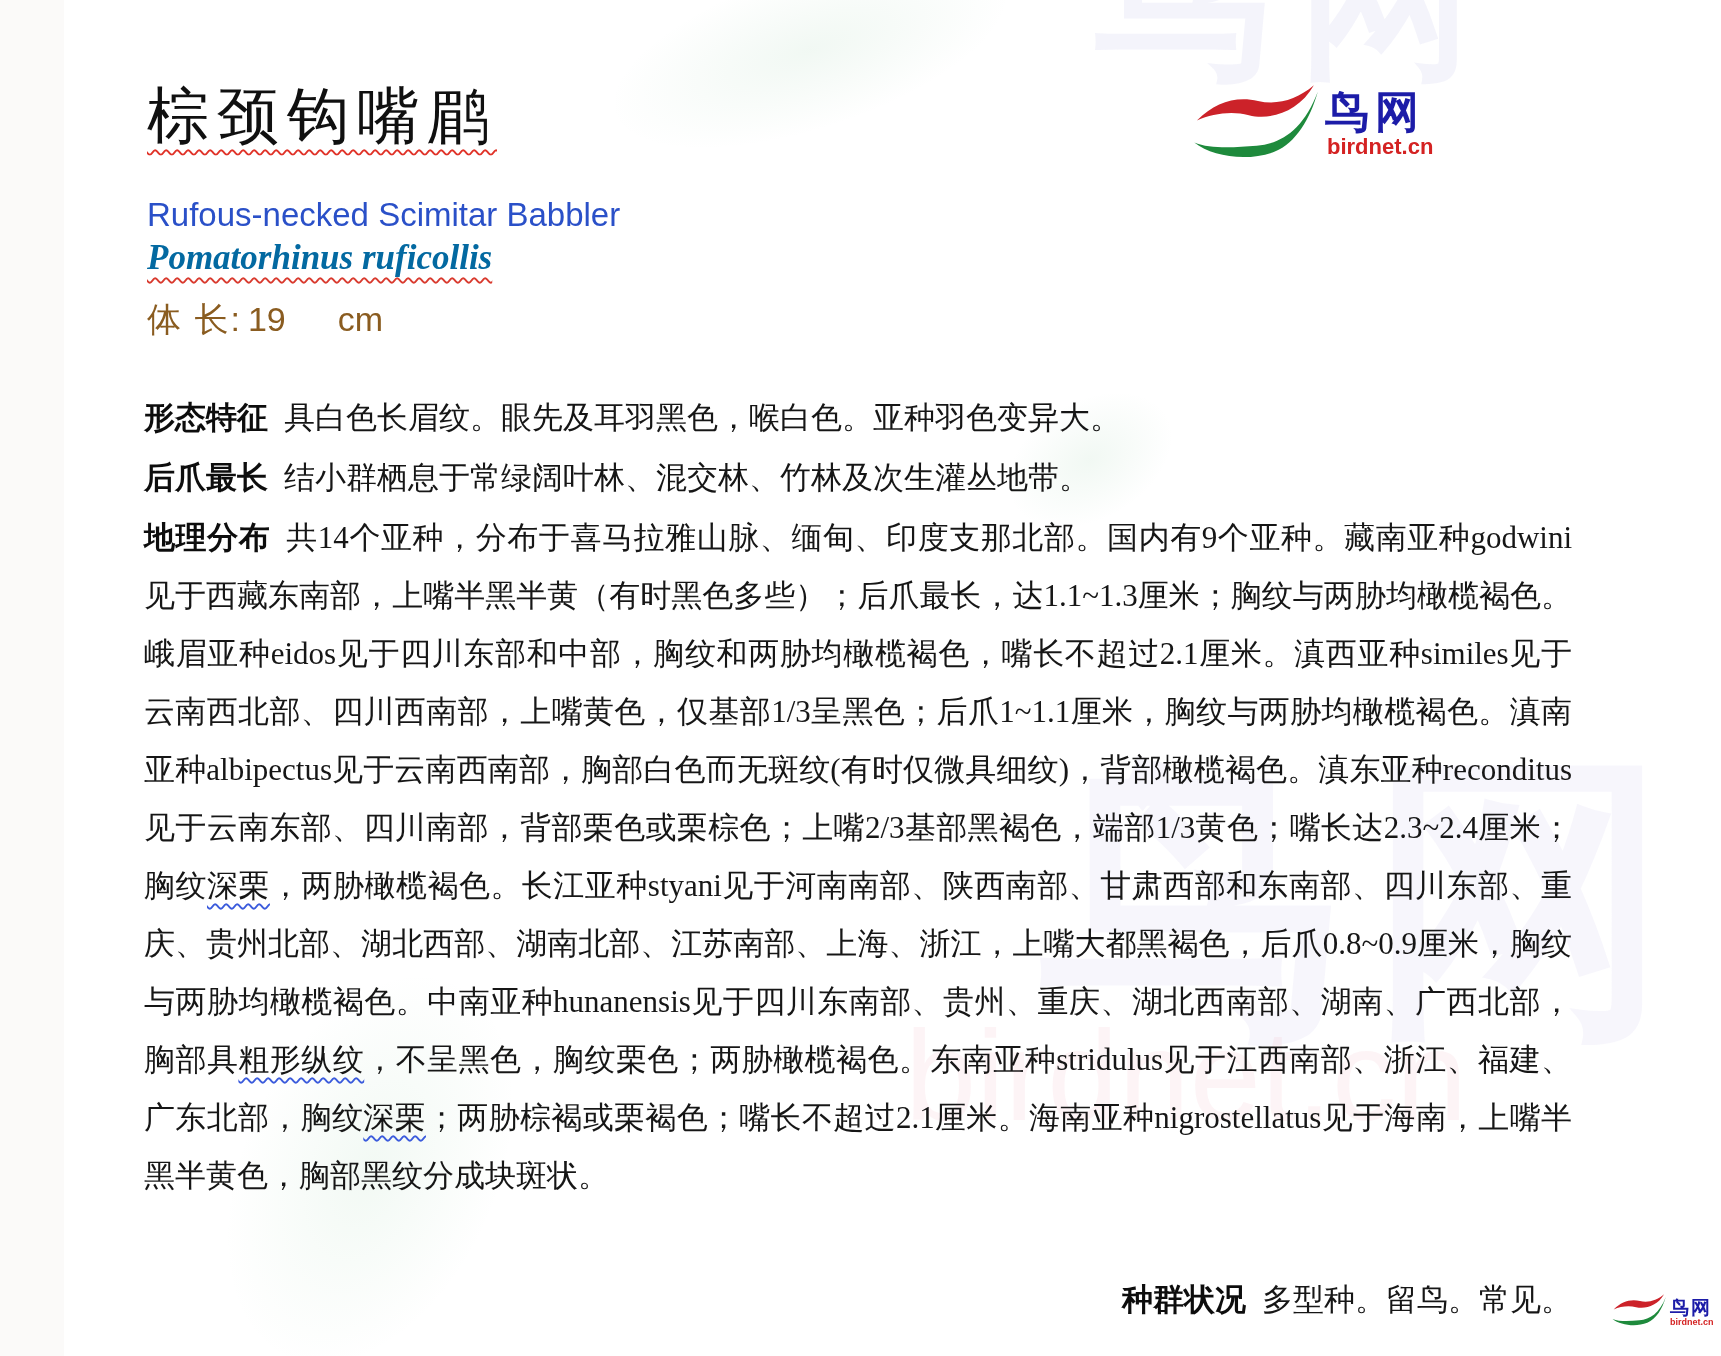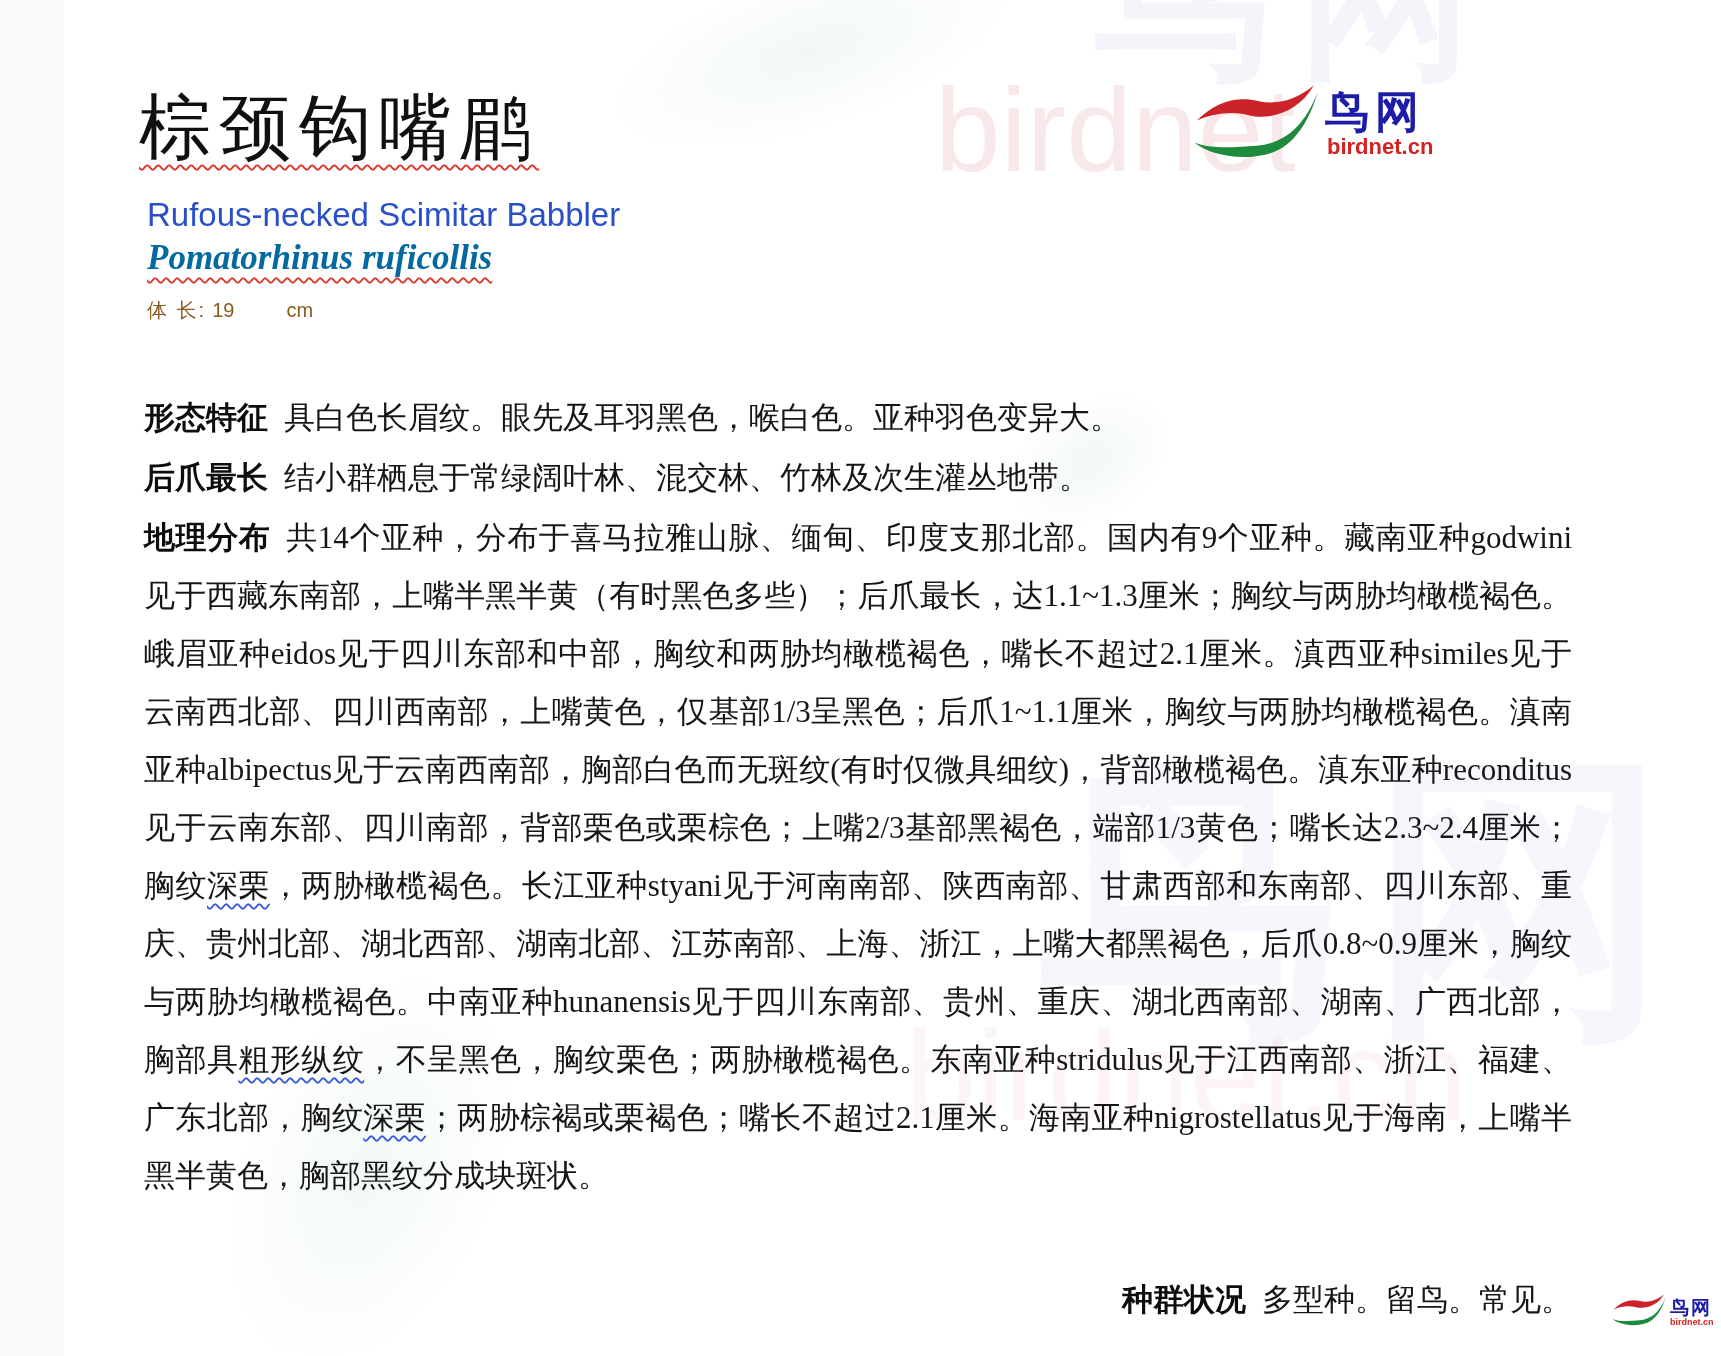--- a/index.html
+++ b/index.html
@@ -24,41 +24,41 @@
           background:radial-gradient(ellipse at center,rgba(120,190,140,0.10),rgba(120,190,140,0) 70%);}
   .leaf-b{left:240px;top:960px;width:260px;height:420px;transform:rotate(24deg);
           background:radial-gradient(ellipse at center,rgba(110,190,130,0.09),rgba(110,190,130,0) 70%);}
   .leaf-c{left:1000px;top:400px;width:180px;height:120px;transform:rotate(-30deg);
           background:radial-gradient(ellipse at center,rgba(120,190,140,0.10),rgba(120,190,140,0) 70%);}
 
   .content{position:relative;z-index:1;}
 
   
   .title{
-    position:absolute;left:139px;top:38px;
+    position:absolute;left:147px;top:38px;
     font-family:"Liberation Sans","DejaVu Sans",sans-serif;
-    font-size:72px;line-height:1.15;font-weight:500;letter-spacing:8px;color:#101010;
+    font-size:62px;line-height:1.15;font-weight:500;letter-spacing:8px;color:#101010;
     text-decoration:underline wavy #e03228;
     text-decoration-thickness:2px;text-underline-offset:12px;
   }
   .english-name{
     position:absolute;left:147px;top:196px;
     font-family:"Liberation Sans","DejaVu Sans",sans-serif;
     font-size:33px;color:#2a50c8;
   }
   .sci-name{
     position:absolute;left:147px;top:238px;
     font-family:"Liberation Serif","DejaVu Serif",serif;
     font-style:italic;font-size:35px;color:#0369a1;
     text-decoration:underline wavy #d93a2e;
     text-decoration-thickness:2px;text-underline-offset:8px;font-weight:bold;
   }
   .body-length{
     position:absolute;left:147px;top:297px;
-    font-size:20px;color:#8a5c20;
+    font-size:34px;color:#8a5c20;
     font-family:"Liberation Sans","DejaVu Sans",sans-serif;
   }
   .body-length .bl-label{font-weight:500;letter-spacing:2px;}
   .body-length .bl-value{margin-left:8px;}
   .body-length .bl-unit{margin-left:52px;}
 
   
   .logo{position:absolute;left:1193px;top:80px;width:260px;height:90px;}
   .logo-small{position:absolute;left:1612px;top:1292px;width:108px;height:58px;}
   .logo-row{display:flex;align-items:center;}
@@ -86,21 +86,20 @@
   }
 </style>
 </head>
 <body>
 
 <div class="page">
 
   <div class="left-strip"></div>
 
   <div class="wm wm-top-cn">鸟网</div>
-  <div class="wm wm-top-latin">birdnet</div>
   <div class="wm wm-mid-cn">鸟网</div>
   <div class="wm wm-mid-latin">birdnet.cn</div>
   <div class="leaf leaf-a"></div>
   <div class="leaf leaf-b"></div>
   <div class="leaf leaf-c"></div>
 
   <div class="content">
 
     <h1 class="title">棕颈钩嘴鹛</h1>
 

